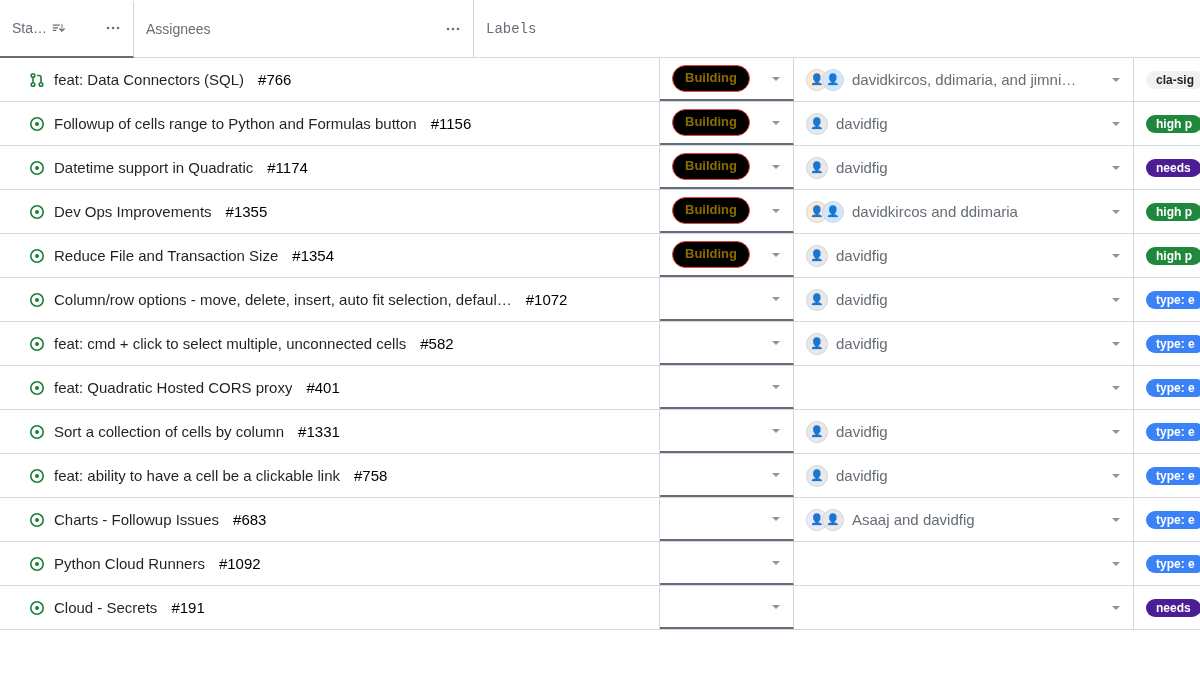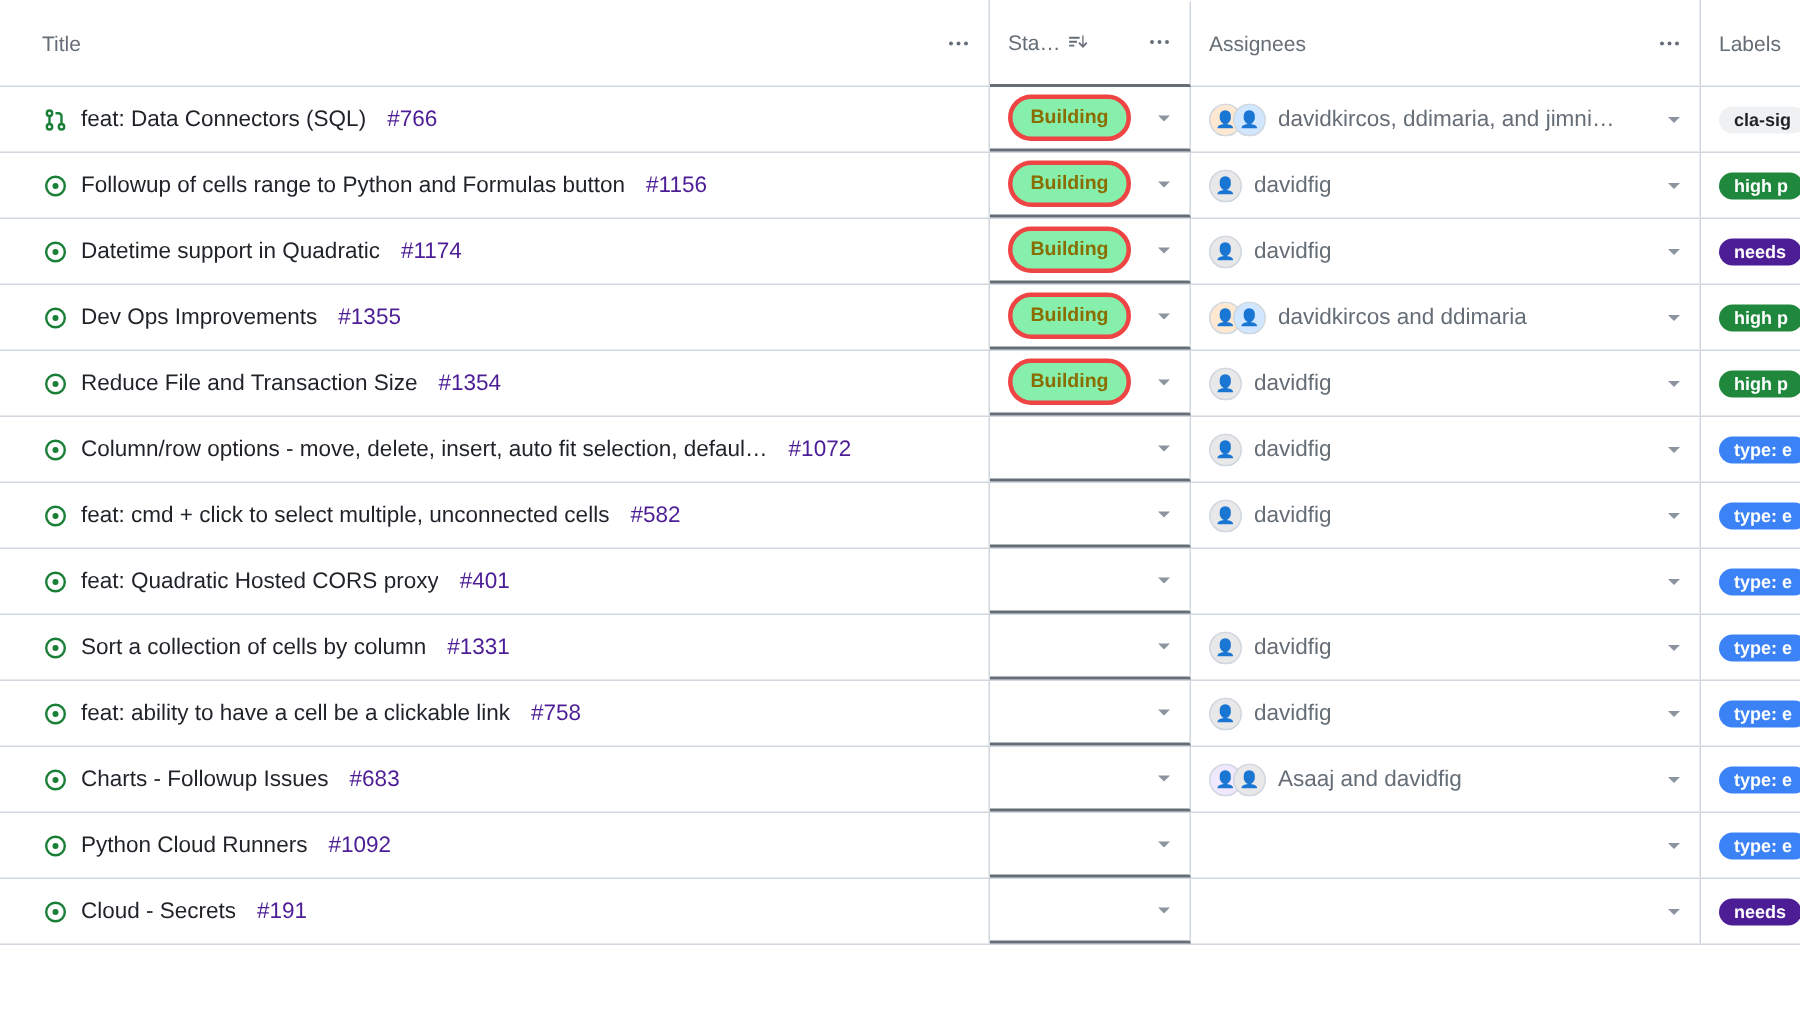--- a/index.html
+++ b/index.html
@@ -26,21 +26,21 @@
     height: 100%;
     border-right: 1px solid #d0d7de;
     color: #656d76;
     font-weight: 500;
     position: relative;
   }
   .col-title { width: 660px; padding-left: 28px; }
   .col-status { width: 134px; border-bottom: 2px solid #656d76; margin-bottom: -1px; }
   .col-assignees { width: 340px; }
   .col-labels { flex: 1; min-width: 0; }
-  .col-labels.header-cell { border-right: none; }
+  .col-labels.header-cell { border-right: none; font-family: Liberation Mono, monospace; }
   .header-actions { margin-left: auto; display: flex; align-items: center; gap: 8px; }
   .kebab, .sort-icon, .chevron-down { color: #656d76; display: inline-flex; align-items: center; cursor: pointer; }
   .body-row {
     display: flex;
     border-bottom: 1px solid #d0d7de;
     height: 44px;
     align-items: flex-start;
   }
   .cell {
     display: flex;
@@ -50,34 +50,34 @@
     border-right: 1px solid #d0d7de;
     overflow: hidden;
     white-space: nowrap;
   }
   .cell.col-title { padding-left: 28px; gap: 8px; }
   .cell.col-labels { border-right: none; }
   .icon-slot { width: 18px; height: 18px; display: inline-flex; align-items: center; justify-content: center; flex-shrink: 0; }
   .issue-icon svg { color: #1a7f37; }
   .pr-icon svg { color: #1a7f37; }
   .title-text { font-size: 15px; color: #1f2328; }
-  .issue-num { color: #4c1d95; margin-left: 6px; font-size: 15px; }
+  .issue-num { color: #000000; margin-left: 6px; font-size: 15px; }
   .pill {
     display: inline-flex;
     align-items: center;
     padding: 3px 12px;
     border-radius: 999px;
     font-size: 13px;
     font-weight: 600;
     line-height: 1.4;
   }
   .pill-building {
-    background: #86efac;
+    background: #000000;
     color: #8a6d00;
-    border: 3px solid #ef4444;
+    border: 1px solid #ef4444;
   }
   .cell-chevron { margin-left: auto; color: #8c959f; display: inline-flex; cursor: pointer; }
   .assignee-wrap { display: flex; align-items: center; gap: 8px; overflow: hidden; }
   .avatar-stack { display: flex; }
   .avatar {
     width: 22px; height: 22px; border-radius: 50%; border: 1px solid #d0d7de;
     display: inline-flex; align-items: center; justify-content: center;
     background: #f6f8fa; font-size: 11px; overflow: hidden; flex-shrink: 0;
   }
   .avatar + .avatar { margin-left: -6px; }
@@ -100,32 +100,20 @@
   .lbl-high { background: #1f883d; }
   .lbl-needs { background: #4c1d95; }
   .lbl-type { background: #3b82f6; }
   .ellipsis-text { overflow: hidden; text-overflow: ellipsis; white-space: nowrap; }
 </style>
 </head>
 <body>
 
 <div class="table">
   <div class="header-row">
-    <div class="header-cell col-title">
-      <span>Title</span>
-      <span class="header-actions">
-        <span class="kebab">
-          <svg width="16" height="16" viewBox="0 0 16 16" fill="currentColor">
-              <circle cx="3" cy="8" r="1.3"></circle>
-              <circle cx="8" cy="8" r="1.3"></circle>
-              <circle cx="13" cy="8" r="1.3"></circle>
-            </svg>
-        </span>
-      </span>
-    </div>
     <div class="header-cell col-status">
       <span>Sta…</span>
       <span class="sort-icon" style="margin-left:4px">
         <svg width="14" height="14" viewBox="0 0 16 16" fill="currentColor">
             <path d="M2 4h8v1.5H2zM2 7h6v1.5H2zM2 10h4v1.5H2zM12 3v7l-2-2-1 1 3.5 3.5L16 9l-1-1-2 2V3z"></path>
           </svg>
       </span>
       <span class="header-actions">
         <span class="kebab">
           <svg width="16" height="16" viewBox="0 0 16 16" fill="currentColor">

